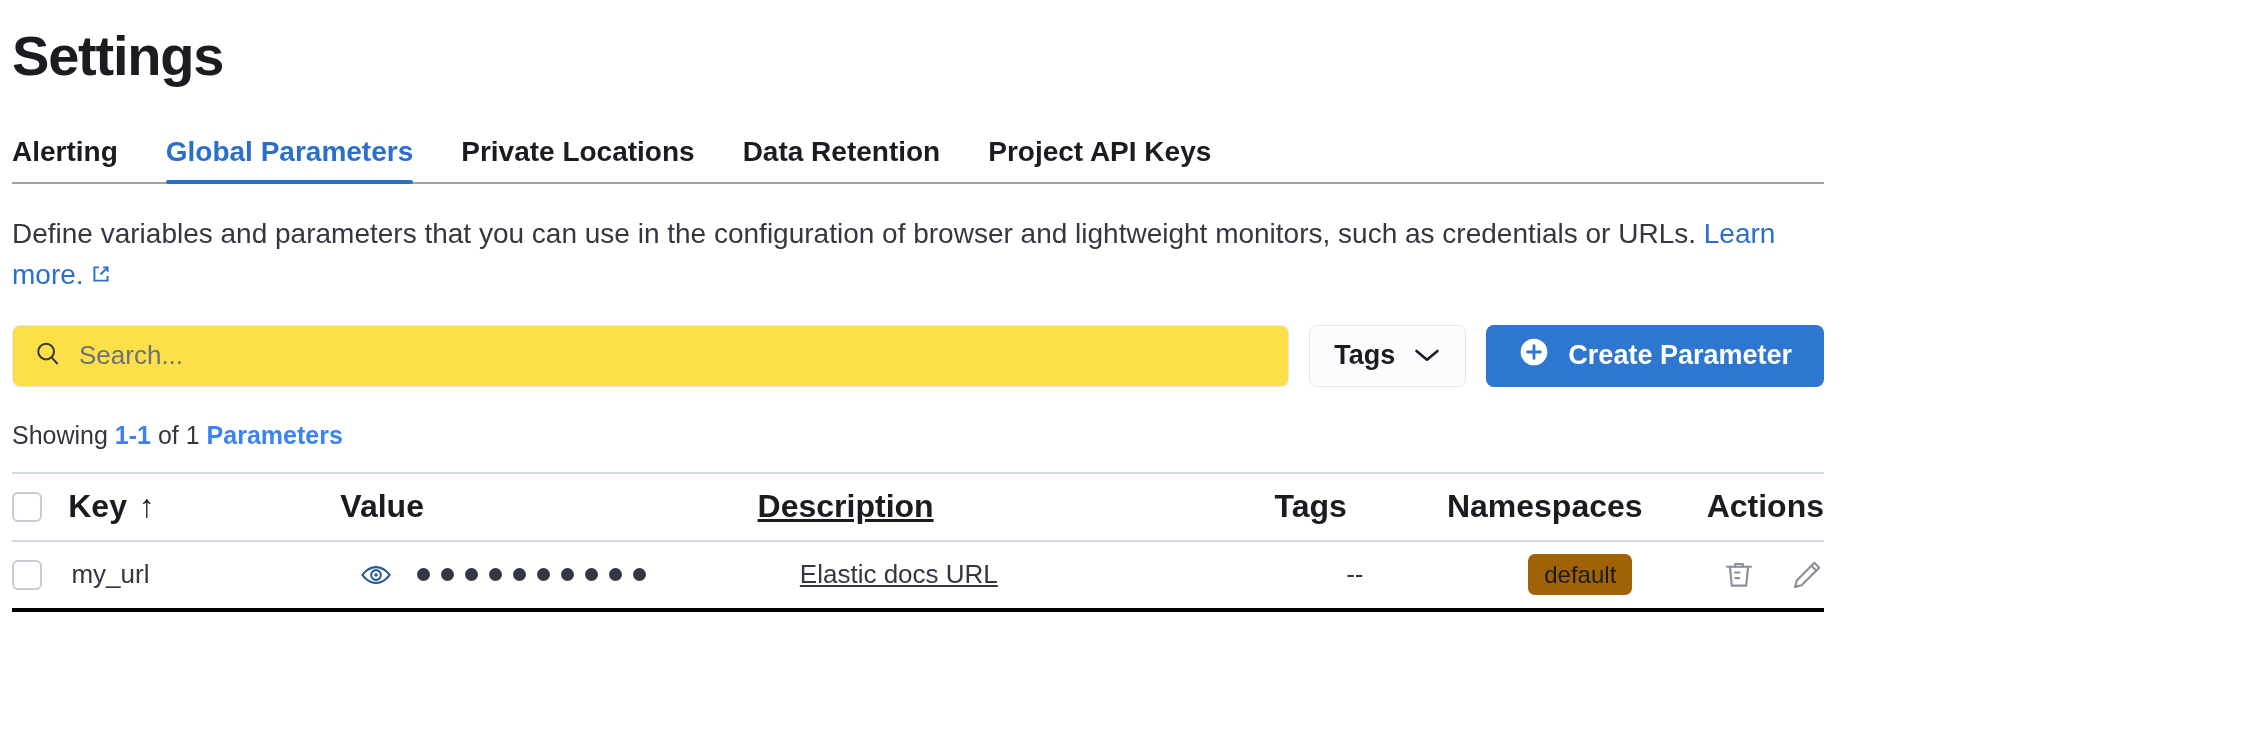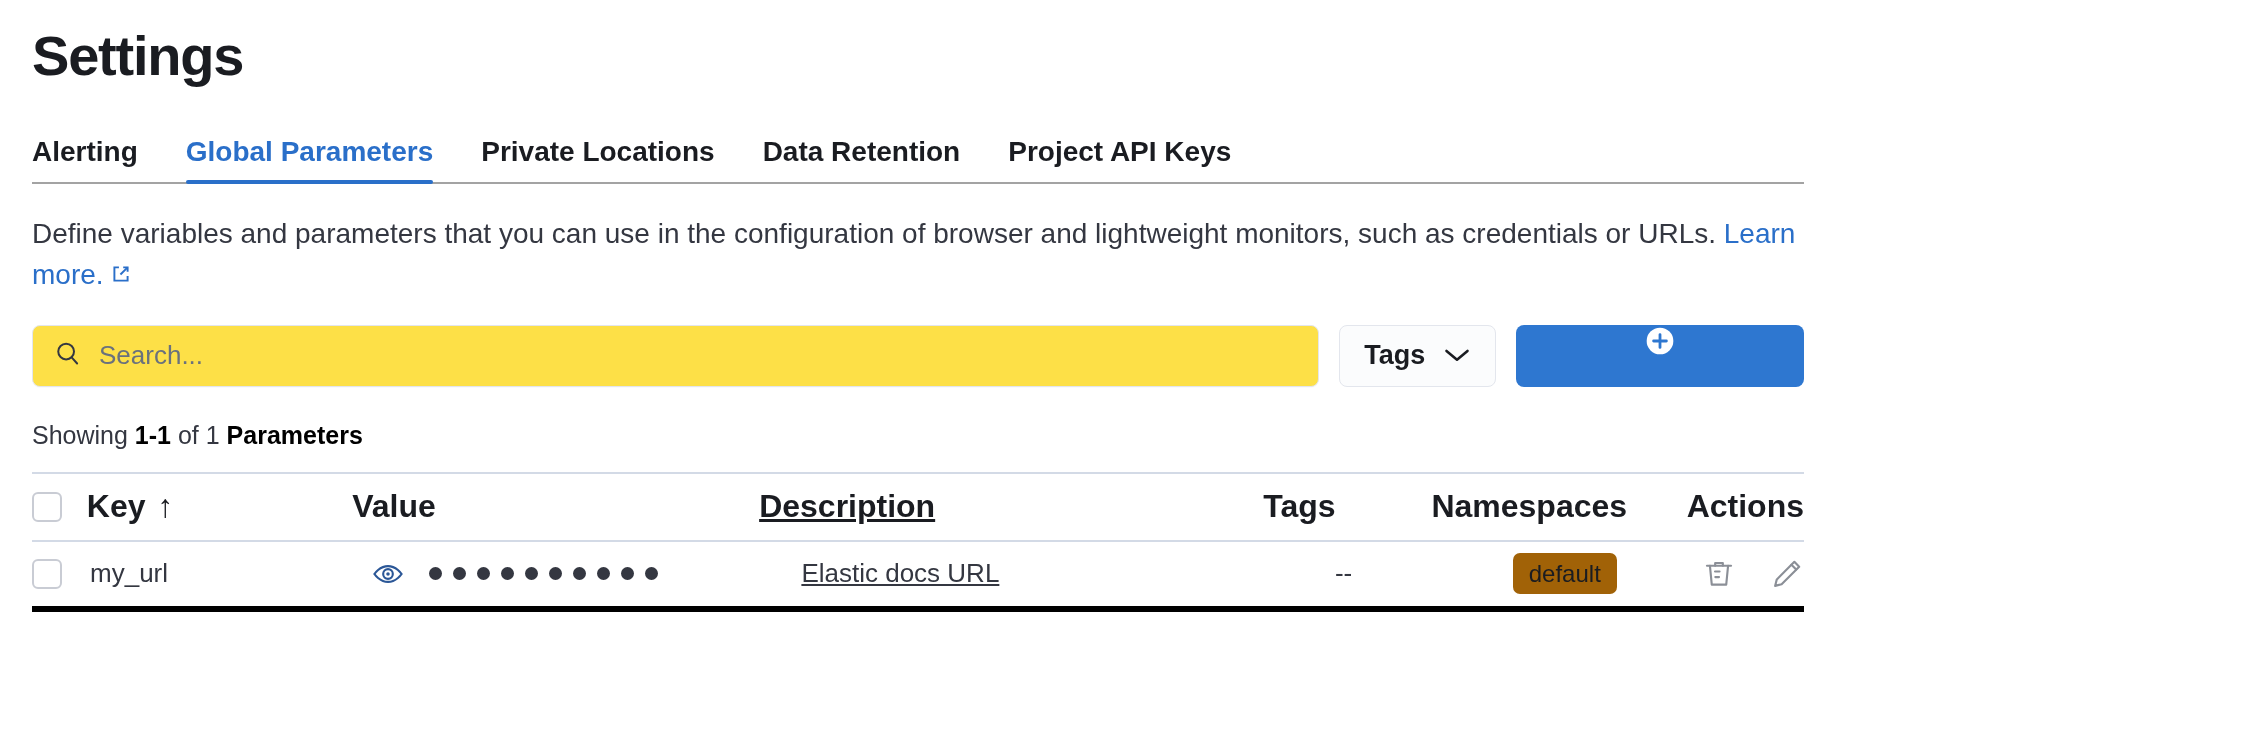--- a/index.html
+++ b/index.html
@@ -9,21 +9,21 @@
   }
   body {
     width: 2262px; height: 754px;
     font-family: "Liberation Sans", sans-serif;
     color: #343741;
     overflow: hidden;
   }
   .page {
     position: relative;
     width: 1836px; height: 754px;
-    padding: 0 32px;
+    padding: 0 12px;
   }
 
   
   .page-title {
     font-size: 56px;
     font-weight: bold;
     letter-spacing: -1.2px;
     color: #1a1c21;
     margin: 0;
     padding-top: 24px;
@@ -124,43 +124,42 @@
     background: #2e77d0;
     border: none;
     border-radius: 8px;
     padding: 0 32px;
     font-size: 27px;
     font-weight: bold;
     color: #ffffff;
     font-family: "Liberation Sans", sans-serif;
     cursor: pointer;
     white-space: nowrap;
-    flex-direction: column;
   }
 
   
   .showing {
     margin-top: 34px;
     font-size: 25px;
     color: #343741;
   }
-  .showing b { font-weight: bold; color: #000000; }
+  .showing b { font-weight: bold; color: #3b82f6; }
 
   
   .table {
     margin-top: 22px;
     width: 100%;
   }
   .trow {
     display: flex;
     align-items: center;
     border-top: 2px solid #d3dae6;
     height: 68px;
   }
-  .trow.body-row { height: 72px; border-bottom: 6px solid #000000; }
+  .trow.body-row { height: 72px; border-bottom: 4px solid #000000; }
   .cb-cell  { width: 62px; display: flex; align-items: center; }
   .c-key    { width: 300px; }
   .c-value  { width: 460px; display: flex; align-items: center; gap: 24px; }
   .c-desc   { width: 570px; text-decoration: underline; }
   .c-tags   { width: 190px; }
   .c-ns     { flex: 1 1 auto; }
   .c-act    { width: 200px; display: flex; align-items: center; justify-content: flex-end; gap: 34px; }
 
   .th {
     font-size: 32px;

